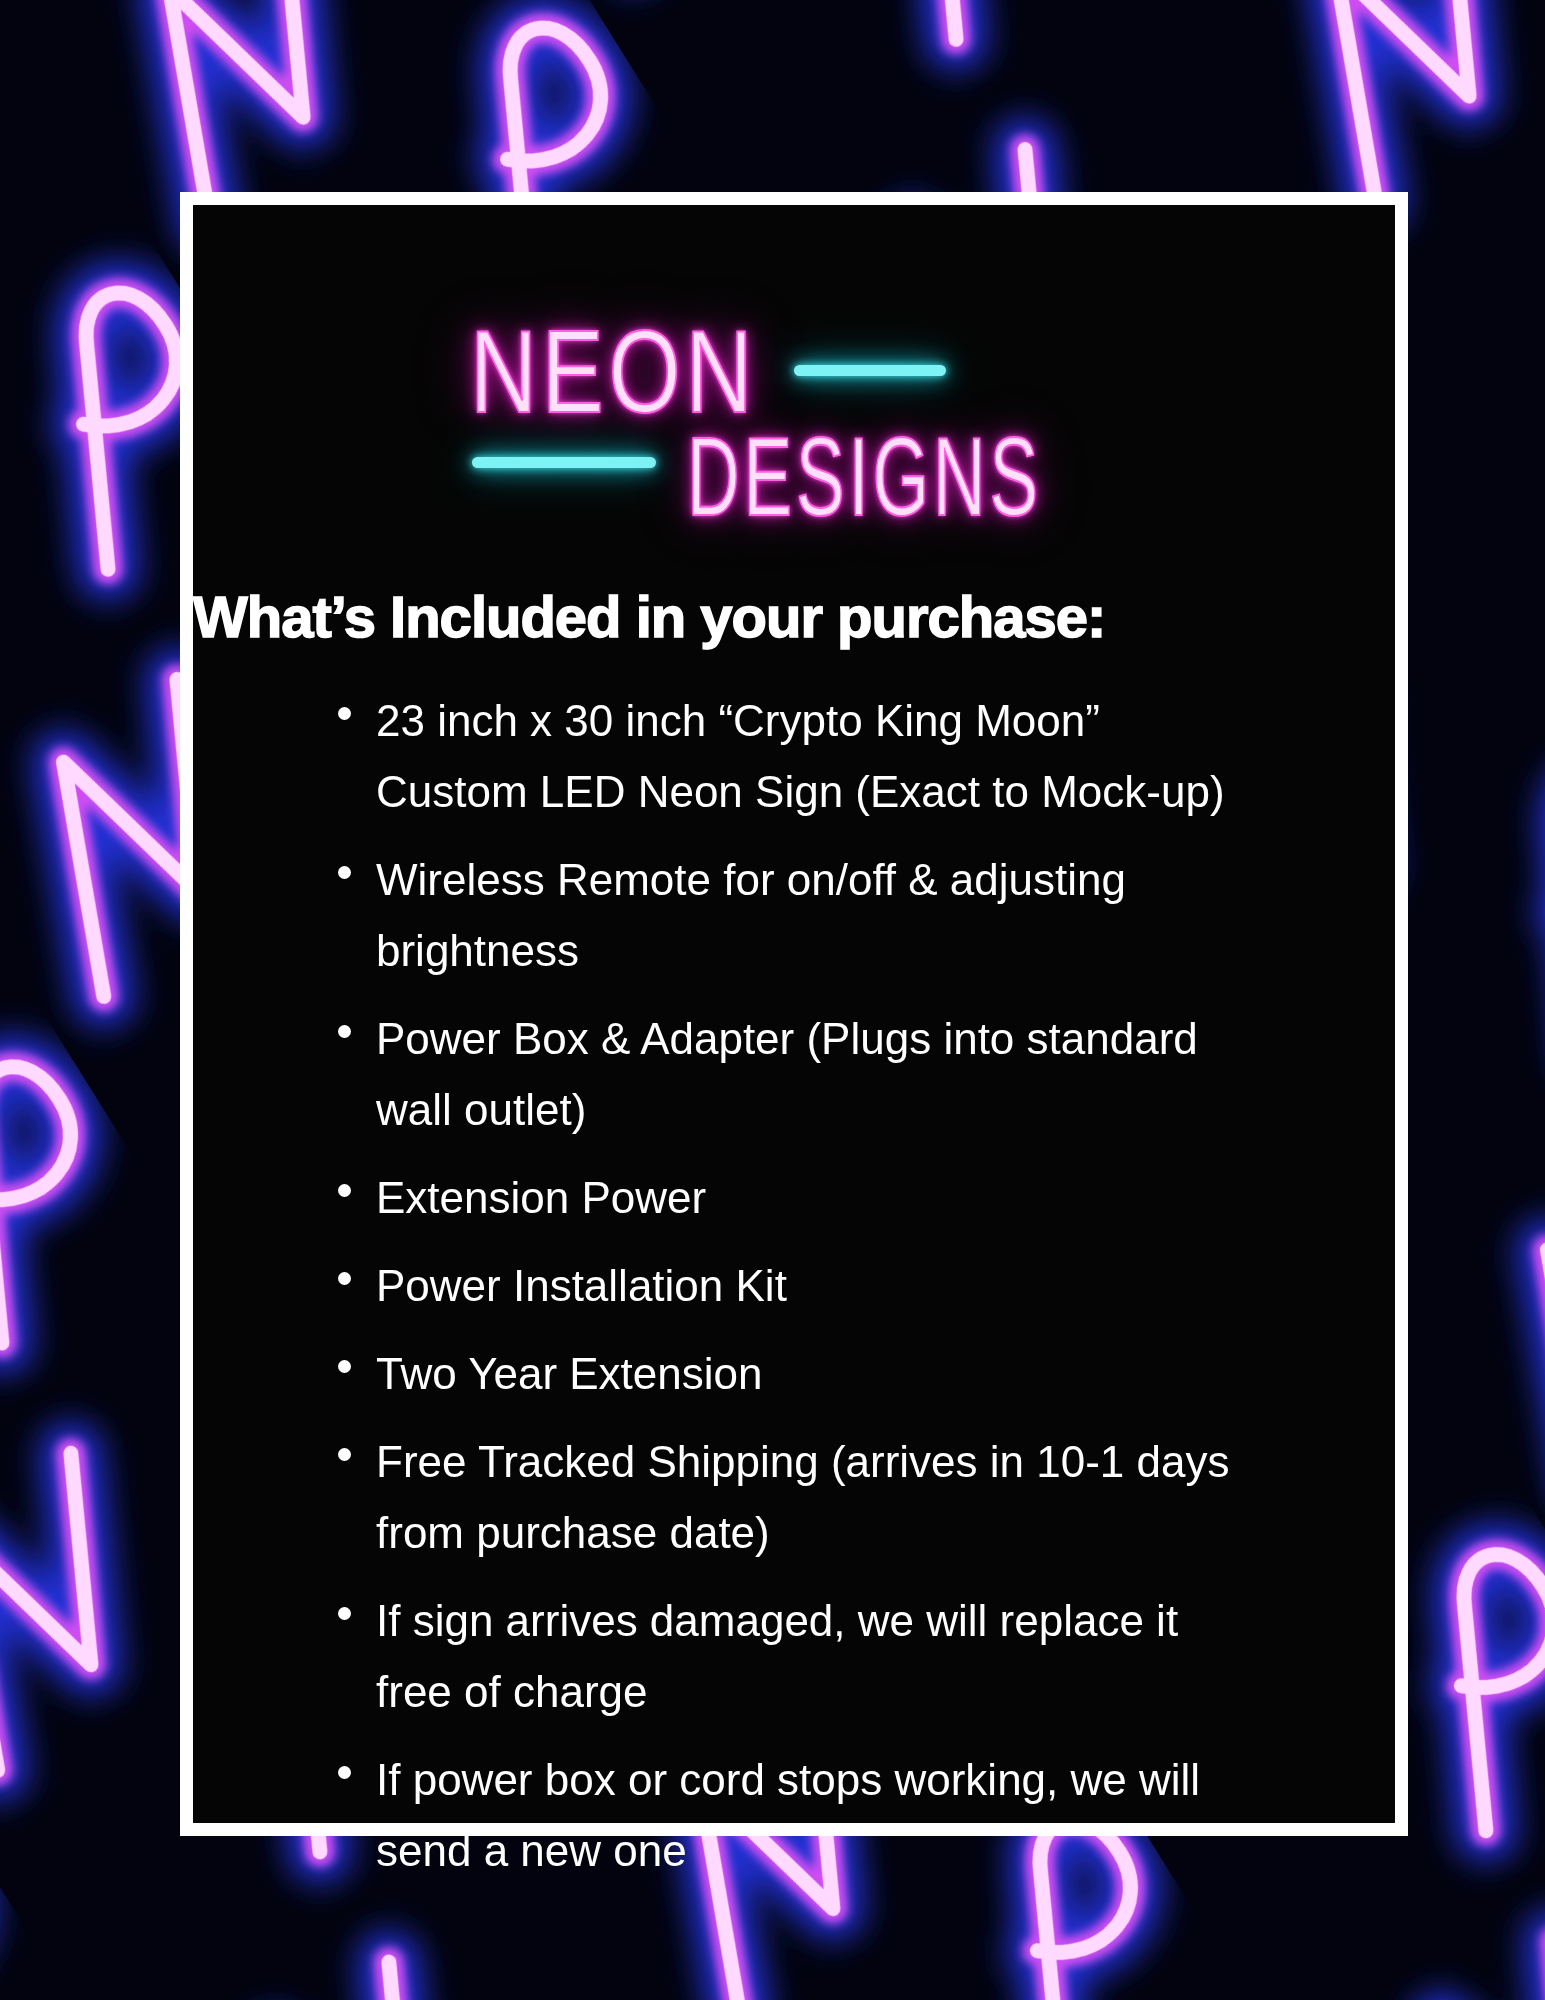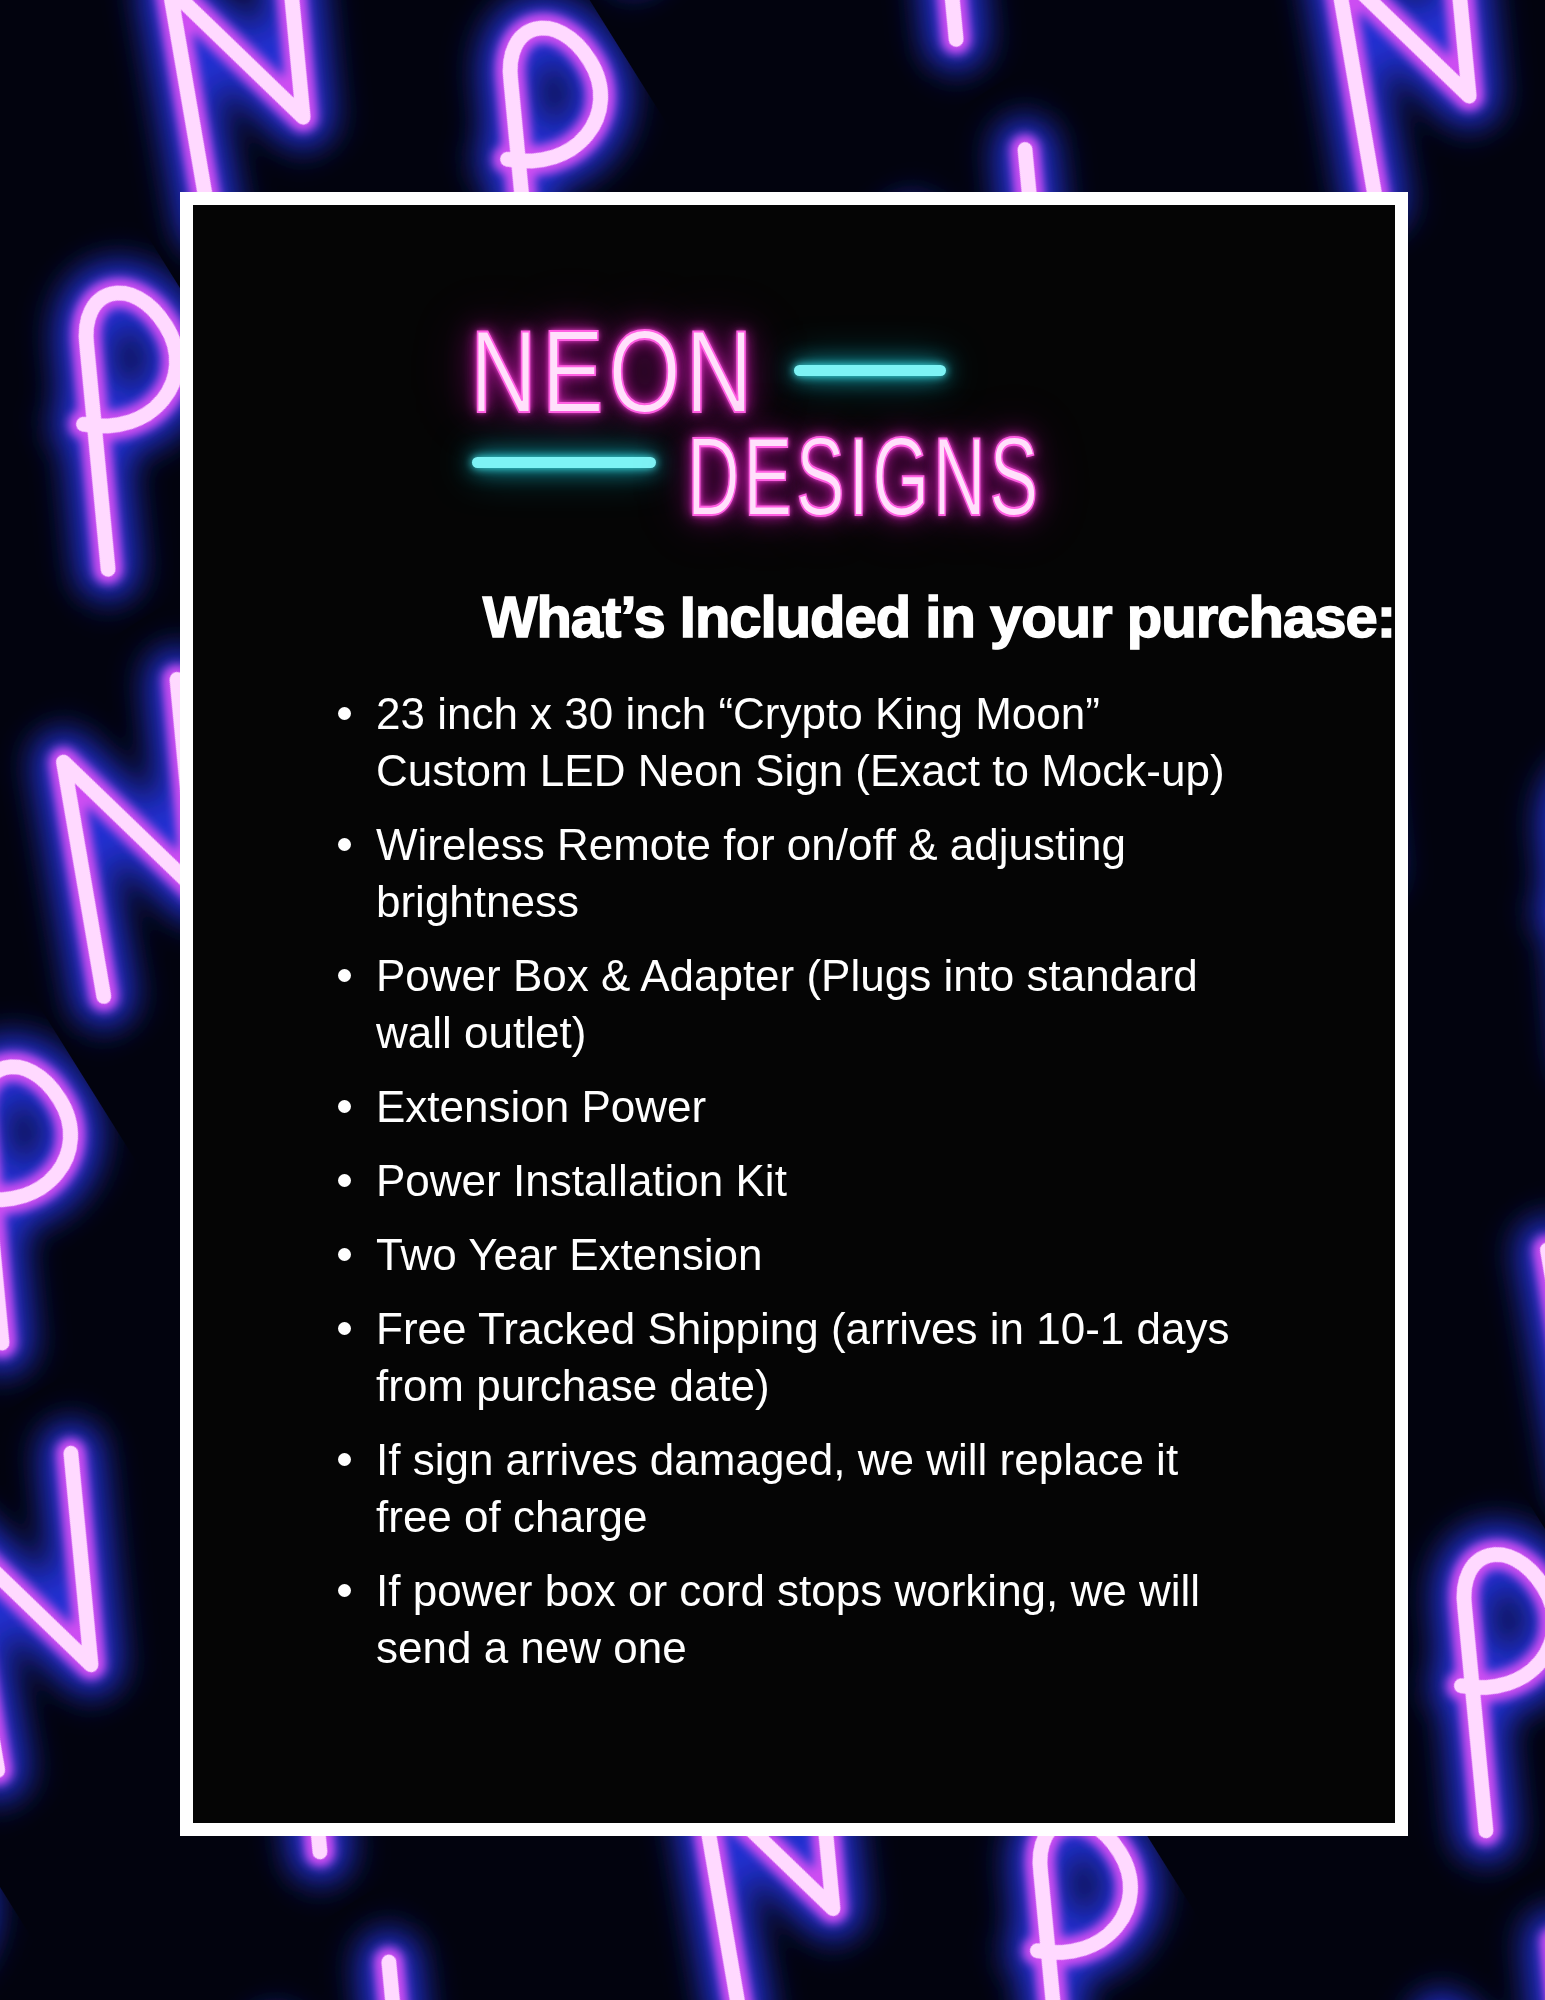--- a/index.html
+++ b/index.html
@@ -33,32 +33,32 @@
   .neon-line{
     position:absolute;height:11px;border-radius:6px;background:#7df3f5;
     box-shadow:0 0 8px #45e8ee,0 0 22px #12c2d2,0 0 42px rgba(10,160,175,.85);
   }
   .line-r1{left:601px;top:160px;width:152px;}
   .line-r2{left:279px;top:252px;width:184px;}
 
   
   .heading{
     position:absolute;left:0;right:0;top:378px;margin:0;
-    text-align:right;color:#ffffff;font-size:58px;font-weight:bold;
+    text-align:left;color:#ffffff;font-size:58px;font-weight:bold;
     -webkit-text-stroke:1.5px #ffffff;letter-spacing:-1px;
   }
 
   
   .items{
     position:absolute;left:145px;top:480px;width:1040px;
     list-style:none;margin:0;padding:0;
   }
   .items li{
     display:flex;align-items:flex-start;gap:25px;margin:0 0 17px 0;
-    color:#ffffff;font-size:44px;line-height:57px;font-weight:400;
+    color:#ffffff;font-size:44px;line-height:71px;font-weight:400;
   }
   .dot{flex:0 0 13px;width:13px;height:13px;margin-top:22px;border-radius:50%;background:#ffffff;}
   .li-text{white-space:pre-line;}
 </style>
 </head>
 <body>
 
 <div class="stage">
 
   <svg class="bg" width="1545" height="2000" viewBox="0 0 1545 2000" xmlns="http://www.w3.org/2000/svg">

